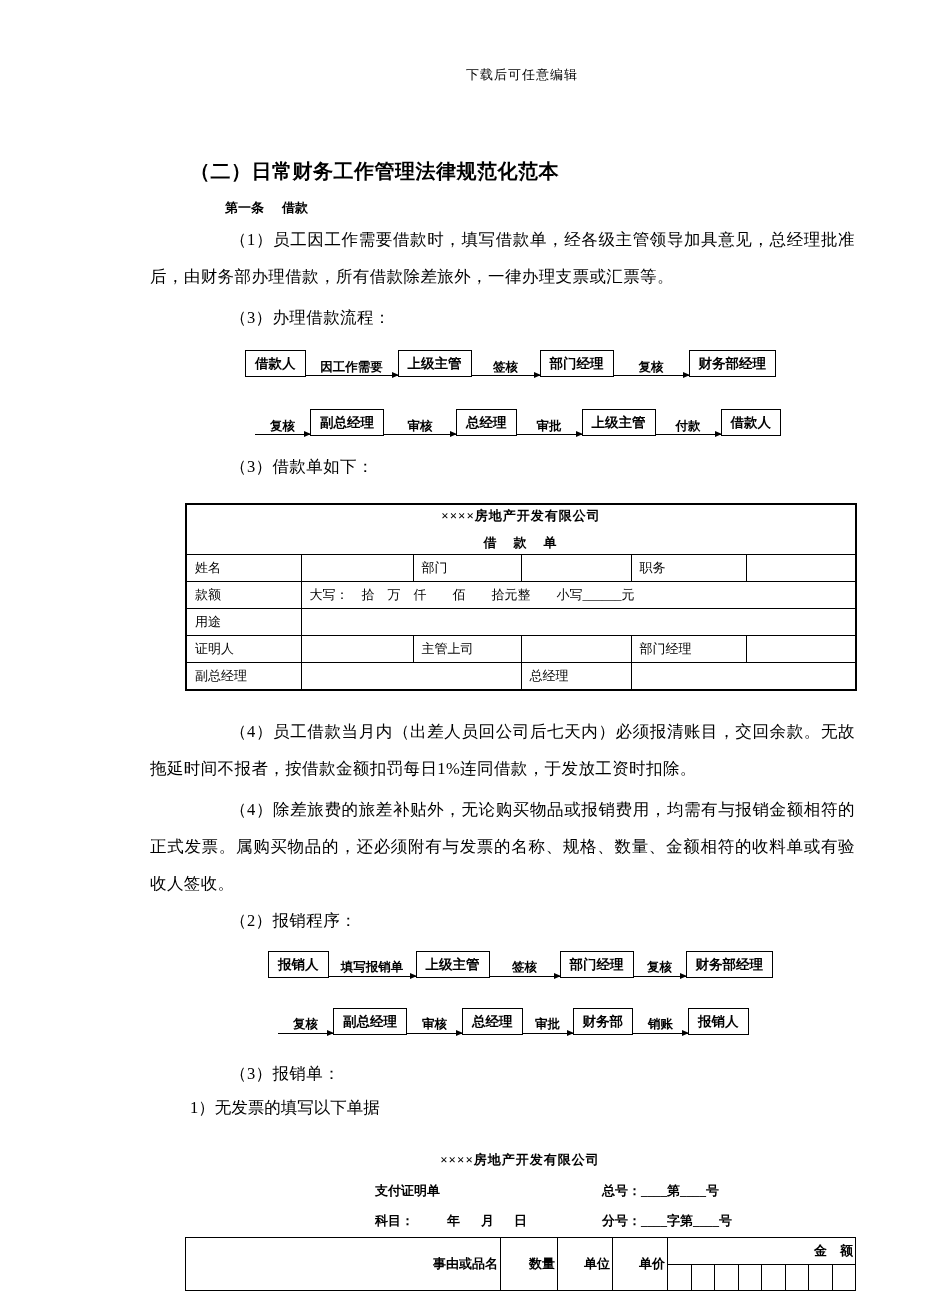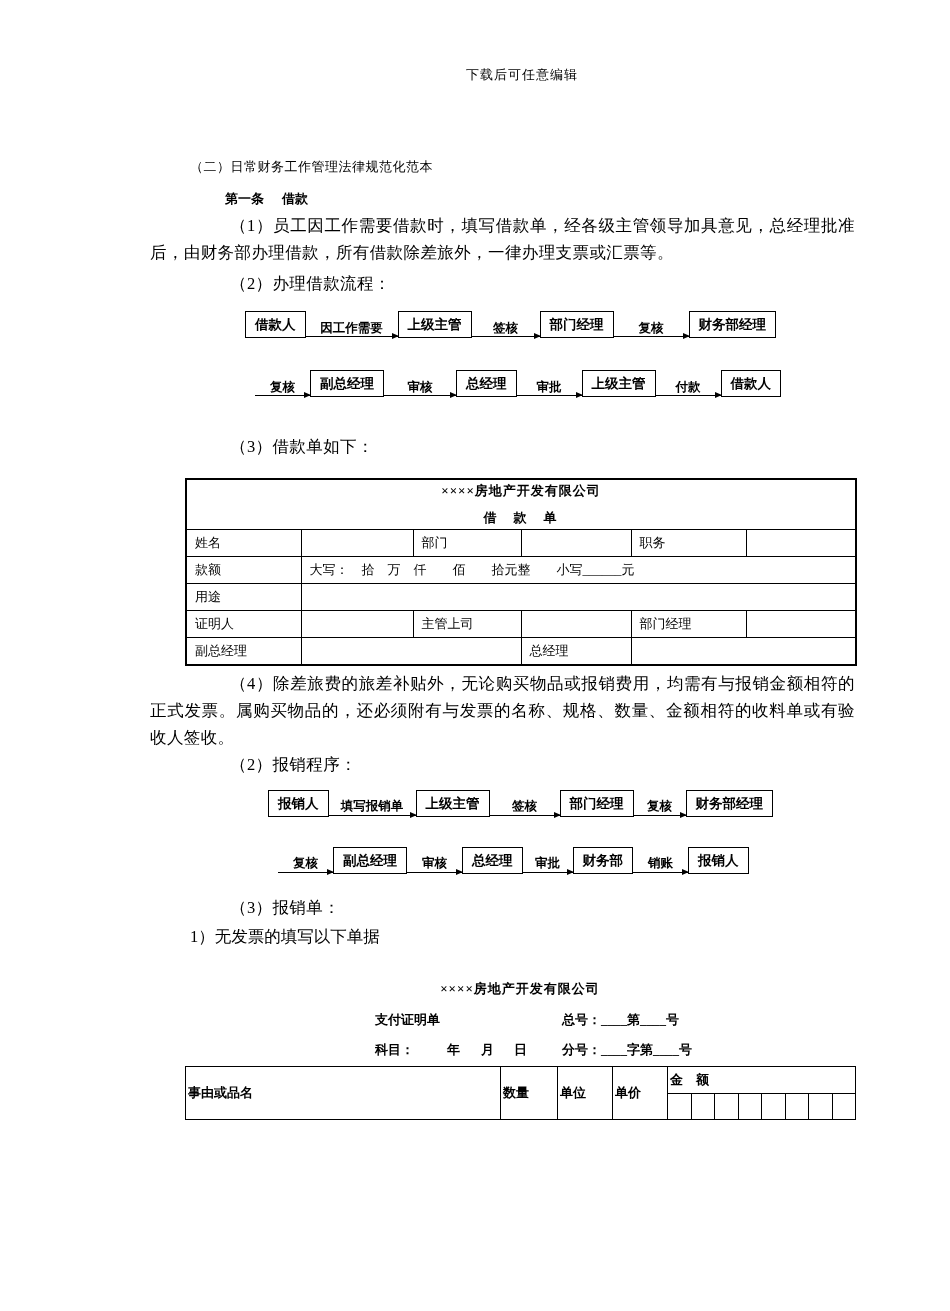--- a/index.html
+++ b/index.html
@@ -1,24 +1,24 @@
 <!DOCTYPE html>
 <html><head>
 <meta charset="utf-8">
 <style>
   * { margin:0; padding:0; box-sizing:border-box; }
   html, body { background:#ffffff; }
   body { width:950px; font-family:"Liberation Serif","DejaVu Serif",serif; color:#000; }
   .page { position:relative; width:950px; height:1311px; background:#fff; overflow:hidden; }
   .watermark { position:absolute; top:66px; left:0; width:100%; padding-left:94px; text-align:center; font-size:13px; letter-spacing:1px; }
   .content { position:absolute; left:150px; top:158px; width:705px; }
-  .doc-title { font-size:13px; font-weight:normal; margin-left:40px; font-family:"Liberation Sans","DejaVu Sans",sans-serif; letter-spacing:0.5px; }
+  .doc-title { font-size:20px; font-weight:bold; margin-left:40px; font-family:"Liberation Sans","DejaVu Sans",sans-serif; letter-spacing:0.5px; }
   .article-heading { margin:14px 0 0 75px; font-size:13px; font-weight:bold; font-family:"Liberation Sans","DejaVu Sans",sans-serif; }
   .article-heading .subject { margin-left:18px; }
-  .para { margin-top:4px; font-size:16.5px; line-height:27px; text-indent:80px; text-align:justify; letter-spacing:0.4px; }
+  .para { margin-top:4px; font-size:16.5px; line-height:37px; text-indent:80px; text-align:justify; letter-spacing:0.4px; }
   .sub-item { margin-top:2px; font-size:16.5px; line-height:27px; text-indent:40px; }
 
   .flow-row { display:flex; align-items:center; height:27px; }
   .fr-loan1 { margin:14px 0 0 95px; }
   .fr-loan2 { margin:32px 0 0 105px; }
   .fr-reim1 { margin:12px 0 0 118px; }
   .fr-reim2 { margin:30px 0 0 128px; }
   .fc-box { flex:none; border:1px solid #000; height:27px; line-height:25px; padding:0 9px; font-size:13.5px; font-weight:bold; white-space:nowrap; }
   .fc-arrow { flex:none; position:relative; height:27px;margin-top:24px; }
   .fc-line { position:absolute; left:0; right:0; top:13px; border-top:1px solid #000; }
@@ -30,46 +30,46 @@
   .loan-table td { border:1px solid #000; height:27px; padding:2px 8px; vertical-align:middle; }
   .lt-head { text-align:center; font-weight:bold; padding:7px 0 5px; height:auto; }
   .lt-company { margin-bottom:9px; letter-spacing:1px; }
   .lt-title { letter-spacing:2px; }
 
   .pay-header { margin:30px 0 0 35px; width:670px; font-size:13px; font-weight:bold; }
   .pay-company { text-align:center; letter-spacing:1px; margin-bottom:6px; }
   .pay-line { position:relative; height:30px; }
   .pay-line span { position:absolute; bottom:5px; white-space:nowrap; }
   .pl-title { left:190px; }
-  .pl-serial { left:377px; }
+  .pl-serial { left:417px; }
   .pl-subject { left:190px; }
   .pl-year { left:262px; }
   .pl-month { left:296px; }
   .pl-day { left:329px; }
 
   .pay-table { border-collapse:collapse; table-layout:fixed; width:670px; margin:2px 0 0 35px; font-size:13px; }
   .pay-table td { border:1px solid #000; padding:0 2px; }
-  .pt-label { text-align:left; font-weight:bold; }
+  .pt-label { text-align:right; font-weight:bold; }
   .pt-r1 td { height:27px; }
   .pt-r2 td { height:26px; }
 </style>
 </head>
 <body>
 
 <div class="page">
   <div class="watermark">下载后可任意编辑</div>
 
   <div class="content">
     <div class="doc-title">（二）日常财务工作管理法律规范化范本</div>
 
     <div class="article-heading">
       <span>第一条</span><span class="subject">借款</span>
     </div>
     <p class="para">（1）员工因工作需要借款时，填写借款单，经各级主管领导加具意见，总经理批准后，由财务部办理借款，所有借款除差旅外，一律办理支票或汇票等。</p>
-    <p class="para">（2）办理借款流程：</p>
+    <p class="para">（3）办理借款流程：</p>
 
     <div class="flow-row fr-loan1">
       <div class="fc-box">借款人</div>
       <div class="fc-arrow" style="width:92px">
         <span class="fc-label">因工作需要</span>
         <span class="fc-line"></span>
       </div>
       <div class="fc-box">上级主管</div>
       <div class="fc-arrow" style="width:68px">
         <span class="fc-label">签核</span>
@@ -99,21 +99,21 @@
         <span class="fc-line"></span>
       </div>
       <div class="fc-box">上级主管</div>
       <div class="fc-arrow" style="width:65px">
         <span class="fc-label">付款</span>
         <span class="fc-line"></span>
       </div>
       <div class="fc-box">借款人</div>
     </div>
 
-    <p class="para" style="margin-top:36px">（3）借款单如下：</p>
+    <p class="para" style="margin-top:12px">（3）借款单如下：</p>
 
     <table class="loan-table">
       <colgroup>
         <col style="width:115px">
           <col style="width:112px">
           <col style="width:108px">
         <col style="width:110px">
           <col style="width:115px">
           <col style="width:110px">
       </colgroup>
@@ -150,20 +150,21 @@
       </tr>
       <tr>
         <td>副总经理</td>
         <td colspan="2"></td>
         <td>总经理</td>
         <td colspan="2"></td>
       </tr>
       </tbody>
     </table>
 
+    <p class="para" style="margin-top:22px">（4）员工借款当月内（出差人员回公司后七天内）必须报清账目，交回余款。无故拖延时间不报者，按借款金额扣罚每日1%连同借款，于发放工资时扣除。</p>
 
     <p class="para">（4）除差旅费的旅差补贴外，无论购买物品或报销费用，均需有与报销金额相符的正式发票。属购买物品的，还必须附有与发票的名称、规格、数量、金额相符的收料单或有验收人签收。</p>
     <p class="para" style="margin-top:0">（2）报销程序：</p>
 
     <div class="flow-row fr-reim1">
       <div class="fc-box">报销人</div>
       <div class="fc-arrow" style="width:87px">
         <span class="fc-label">填写报销单</span>
         <span class="fc-line"></span>
       </div>

